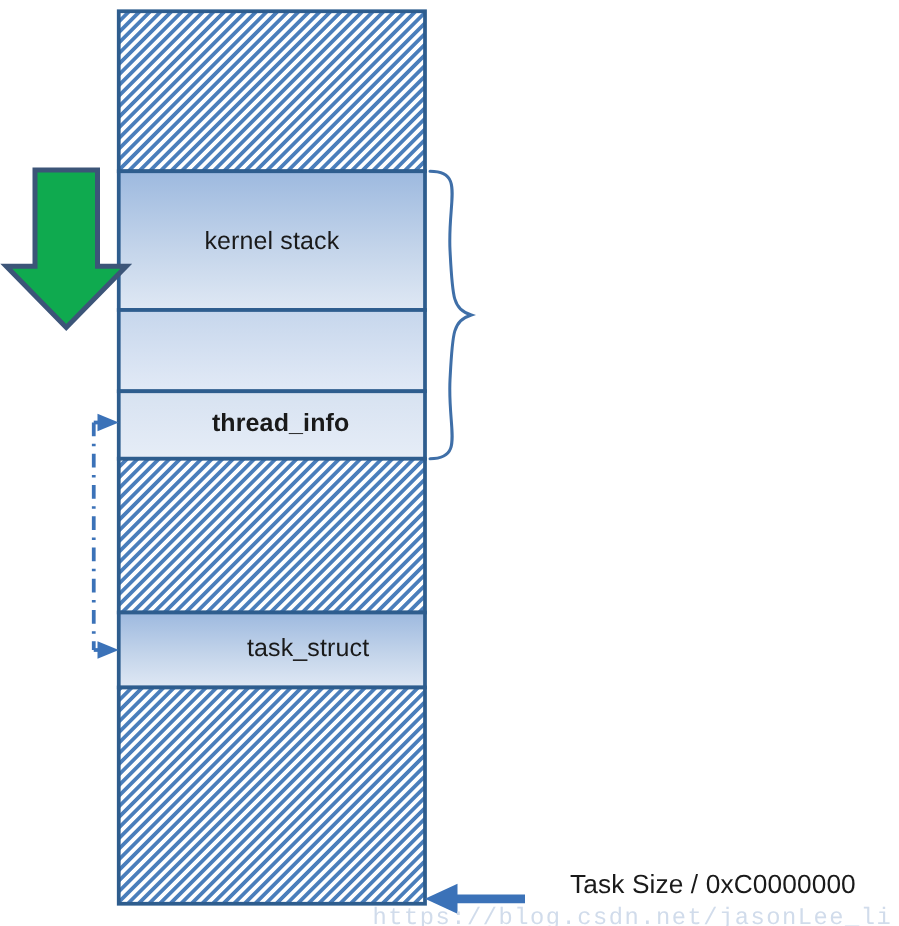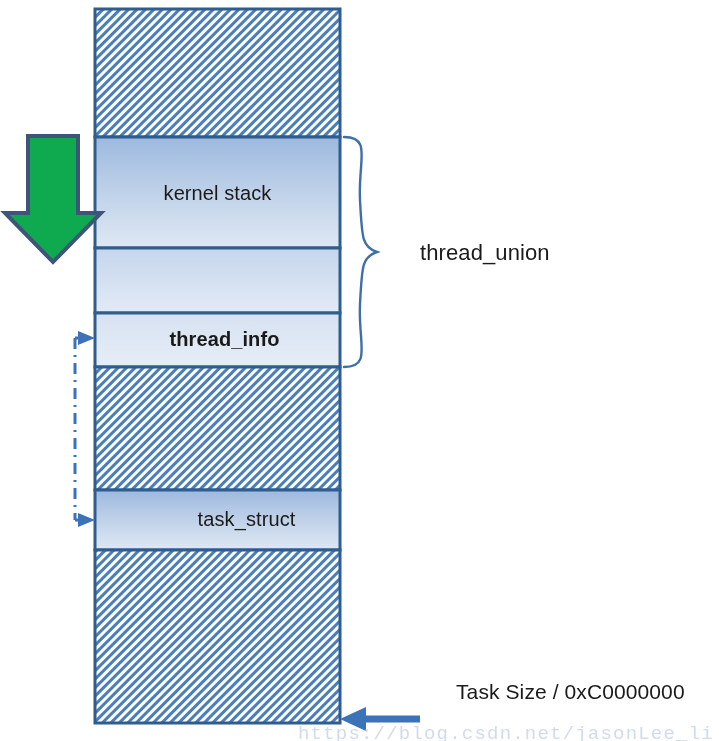--- a/index.html
+++ b/index.html
@@ -137,19 +137,18 @@
       <path d="M 366 707 L 340 719 L 366 731 Z" fill="#3b72b8" stroke="none"></path>
     </g>
   </svg>
 
   <div class="lbl block-label" style="left:95px; top:182px; width:245px;">kernel stack</div>
 
   <div class="lbl block-label" style="left:102px; top:328px; width:245px;font-weight:bold;">thread_info</div>
 
   <div class="lbl block-label" style="left:95px; top:508px; width:245px;padding-left:29px;">task_struct</div>
 
-  <div class="lbl side-label" style="left:420px; top:240px;">thread_union</div>
 
-  <div class="lbl bottom-label" style="left:456px; top:680px;">Task Size / 0xC0000000</div>
+  <div class="lbl bottom-label" style="left:456px; top:696px;">Task Size / 0xC0000000</div>
 
   <div class="watermark" style="left:298px; top:723px;">https://blog.csdn.net/jasonLee_li</div>
 
 </div>
 
 </body></html>

